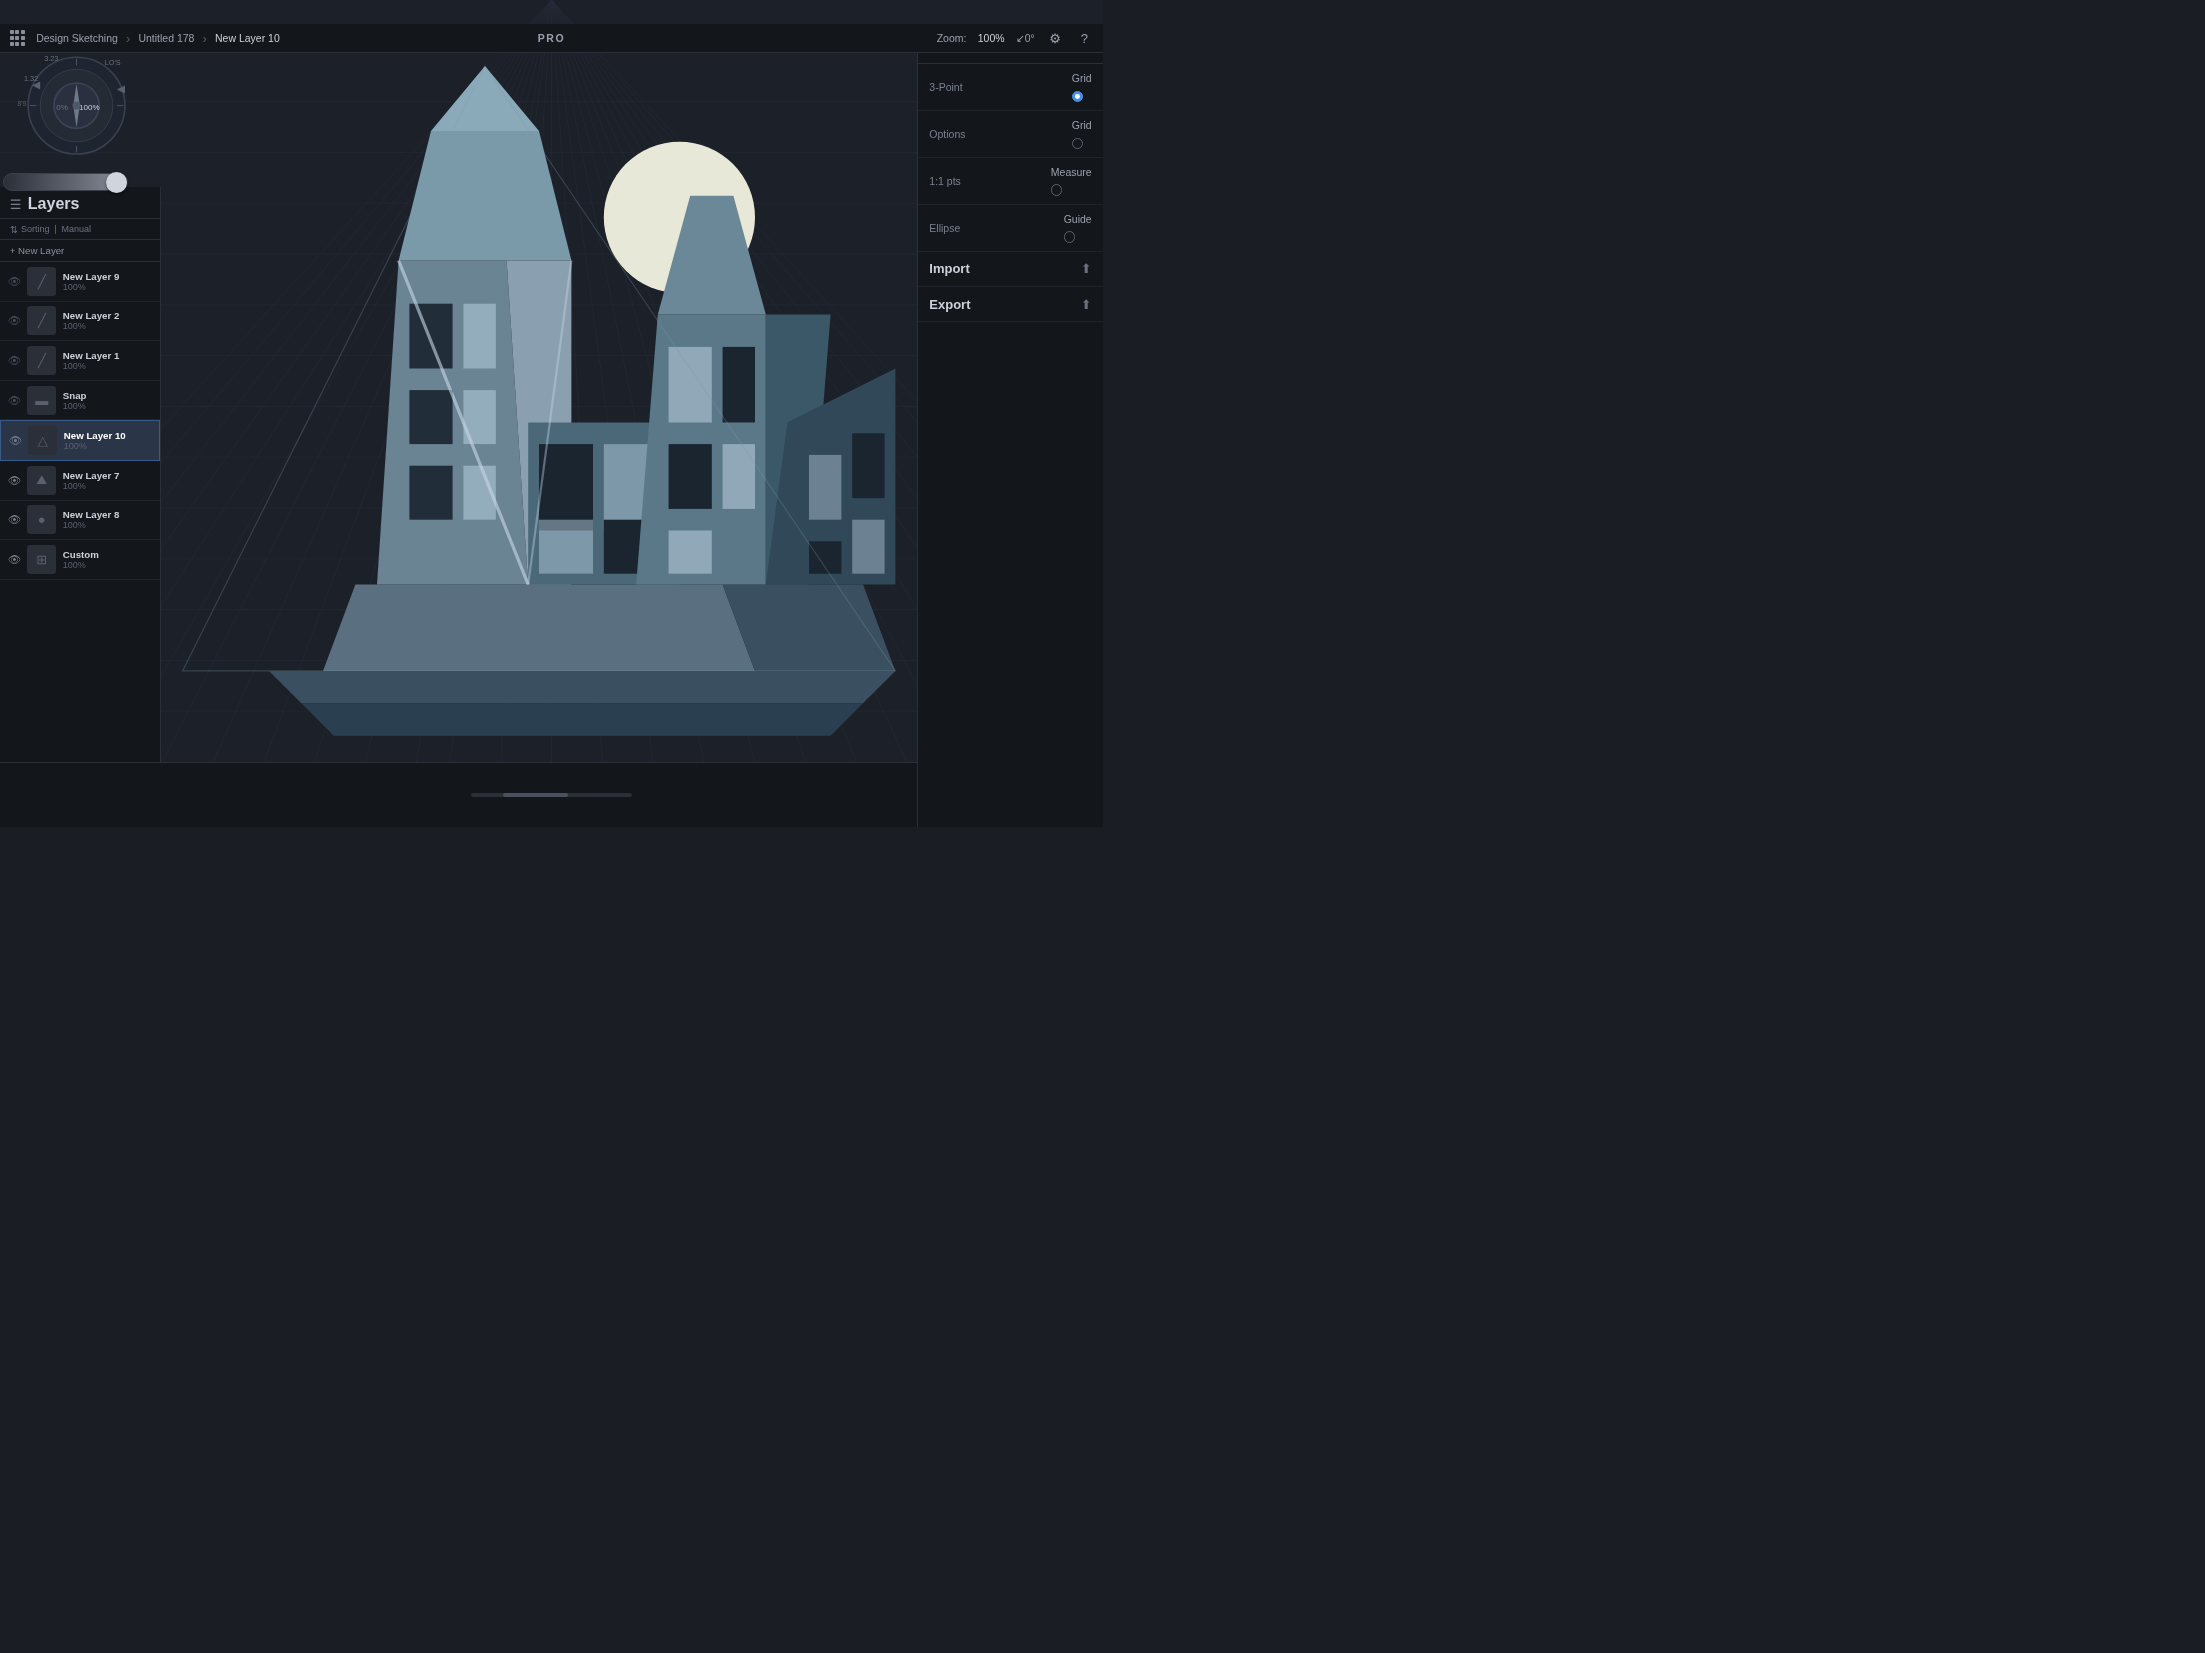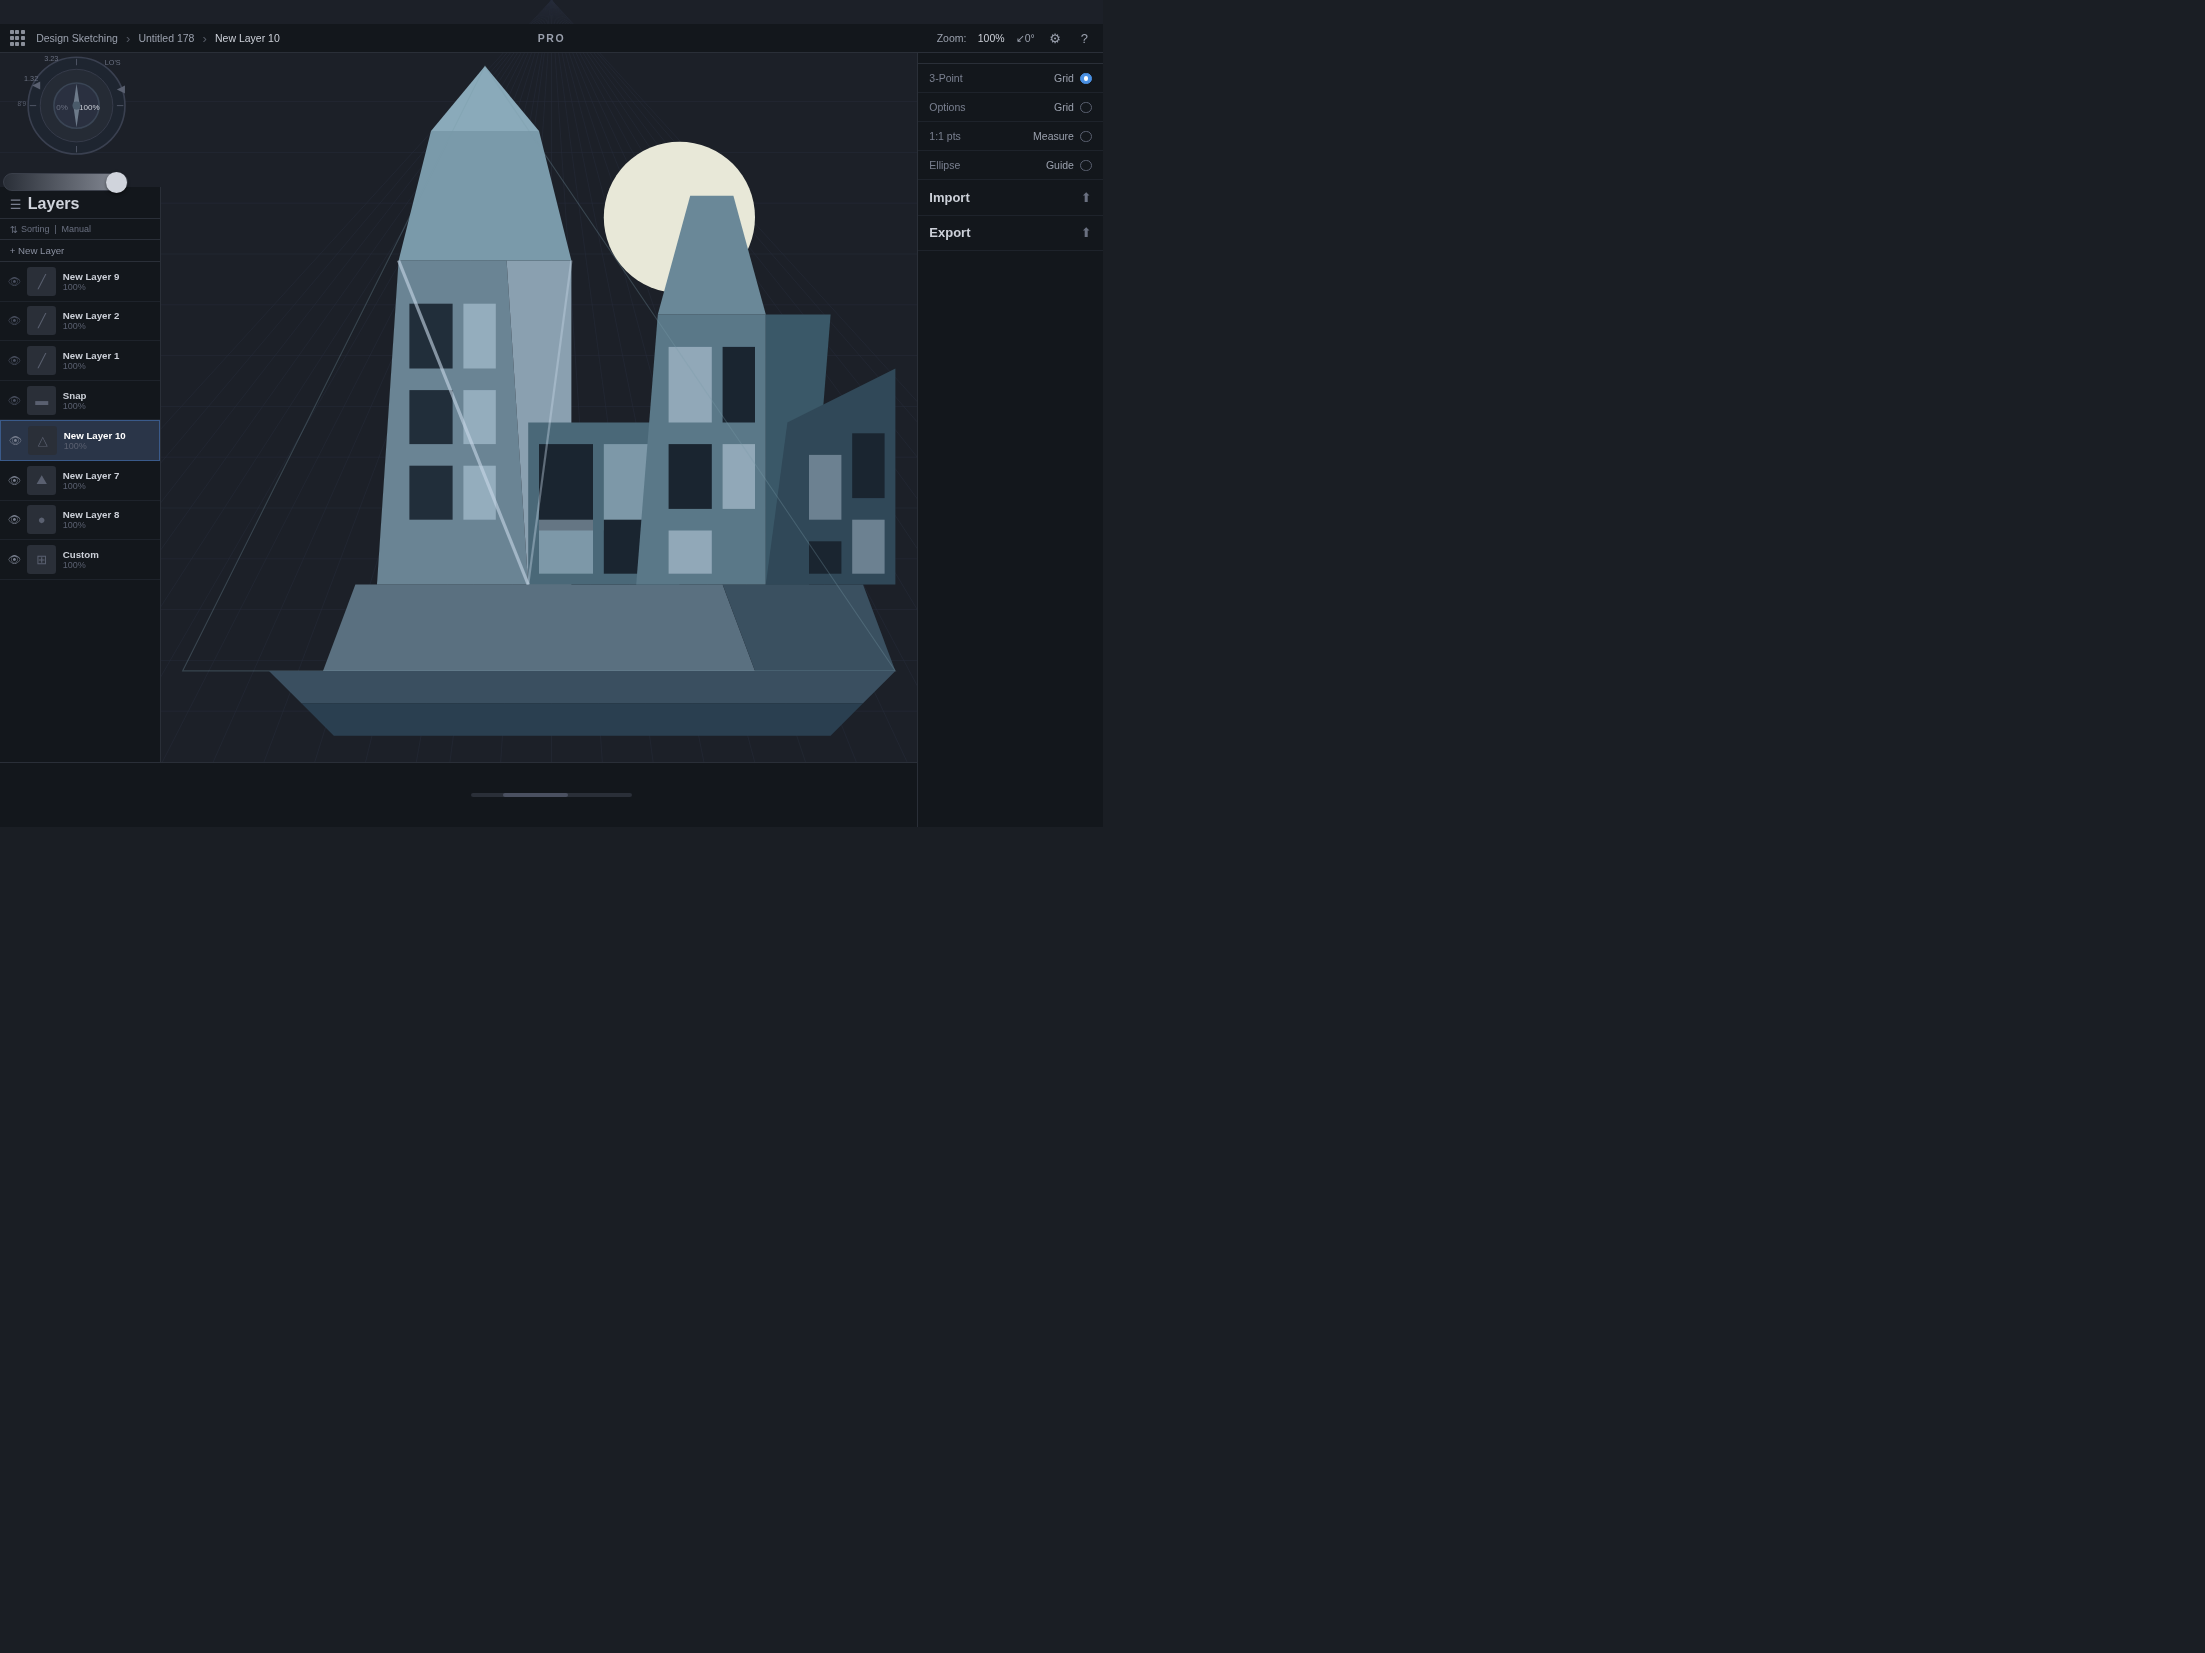--- a/index.html
+++ b/index.html
@@ -247,22 +247,23 @@
       justify-content: space-between;
       padding: 8px 11.3px;
       border-bottom: 0.8px solid #1e232b;
     }
     .precision-label {
       font-size: 10.5px;
       color: #7a8090;
     }
     .precision-control {
       display: flex;
-      align-items: center;
+      align-items: flex-start;
       gap: 6.5px;
+      flex-direction: column;
     }
     .precision-value {
       font-size: 10.5px;
       color: #9aa0ad;
     }
     .radio-circle {
       width: 11.3px; height: 11.3px;
       border-radius: 50%;
       border: 1.6px solid #5a6070;
       display: flex; align-items: center; justify-content: center;

